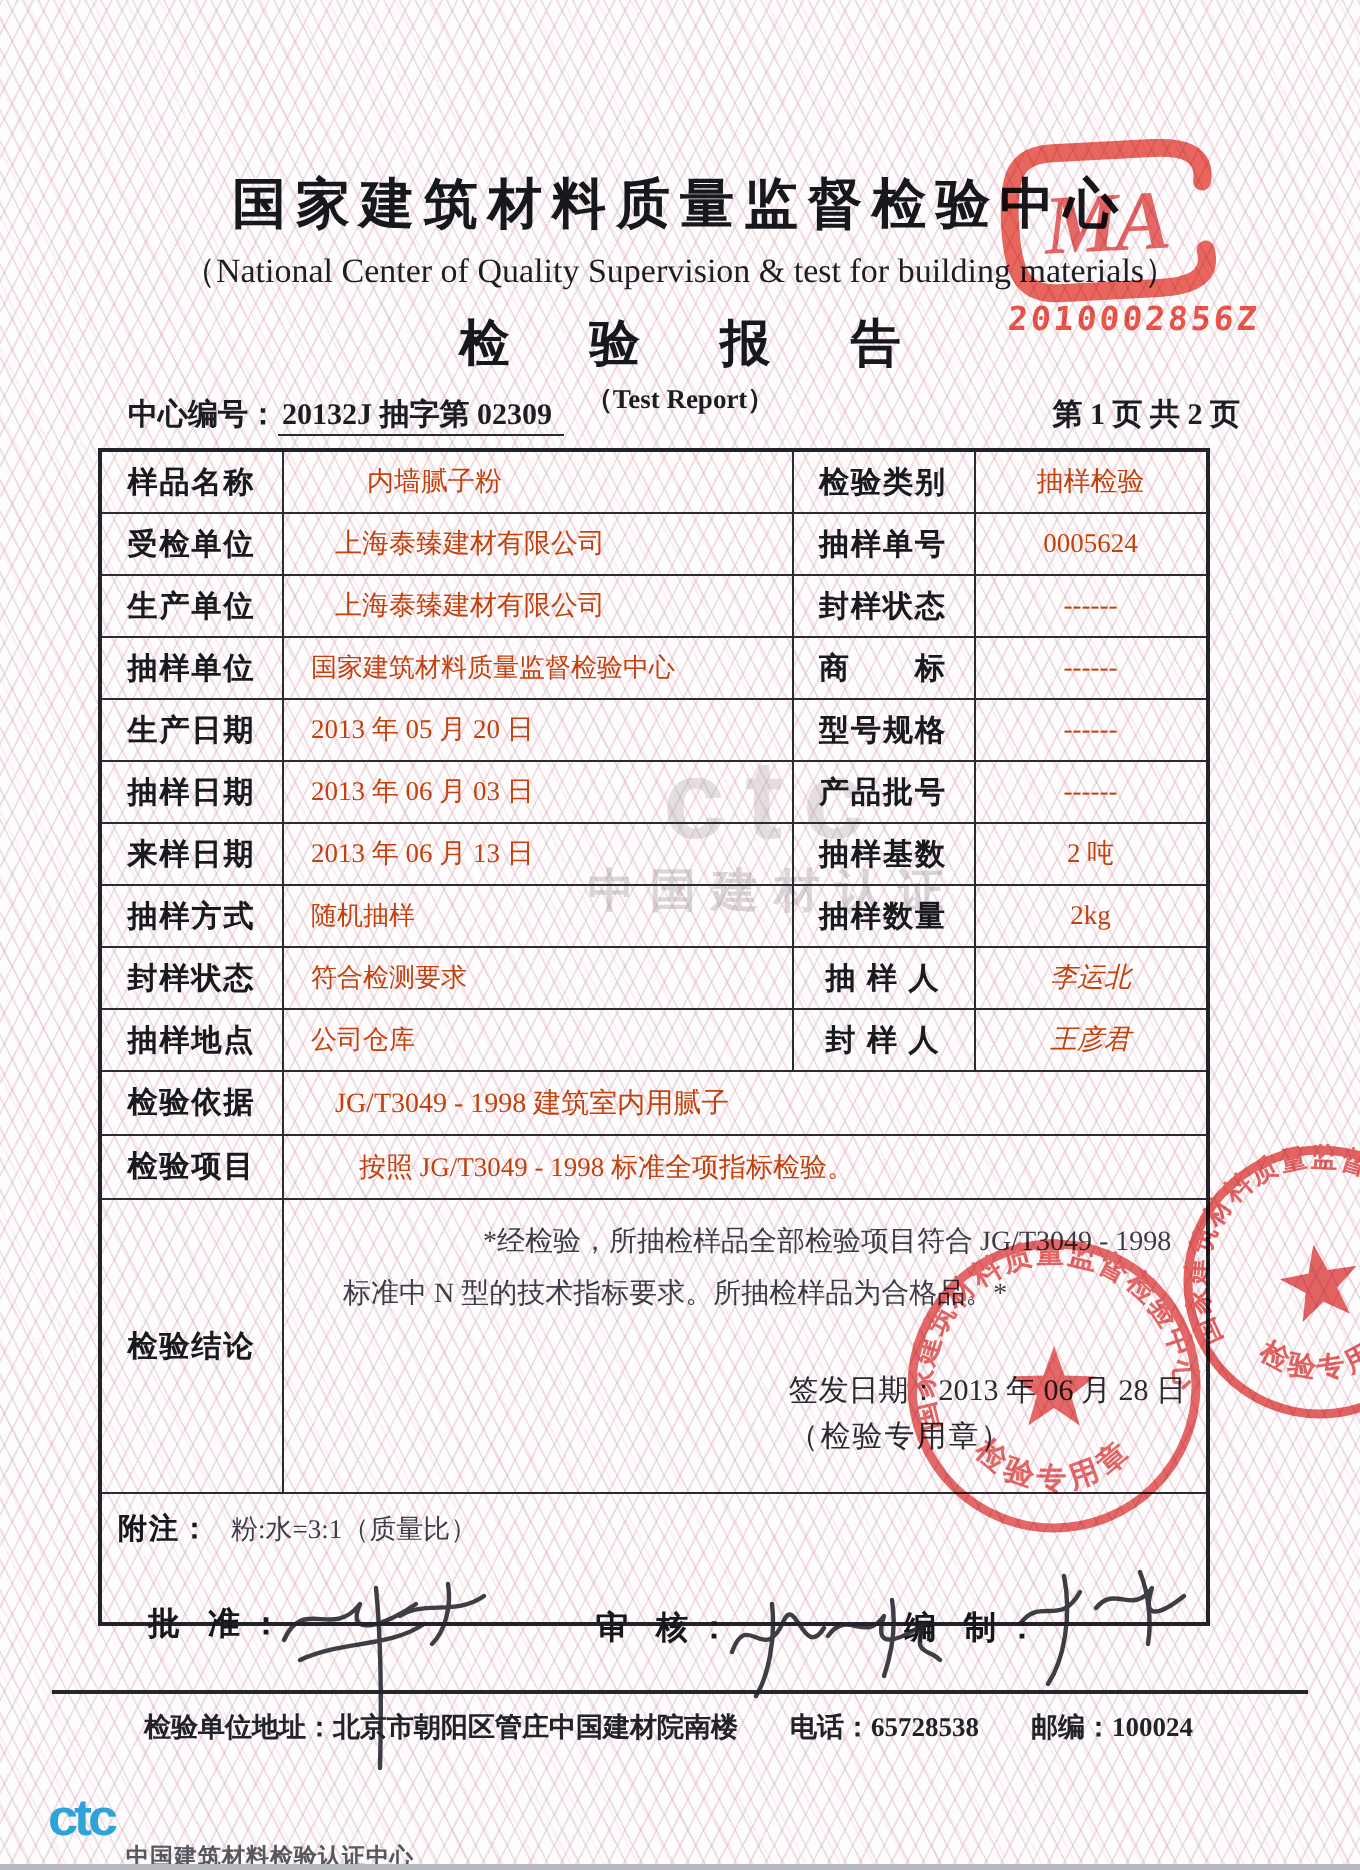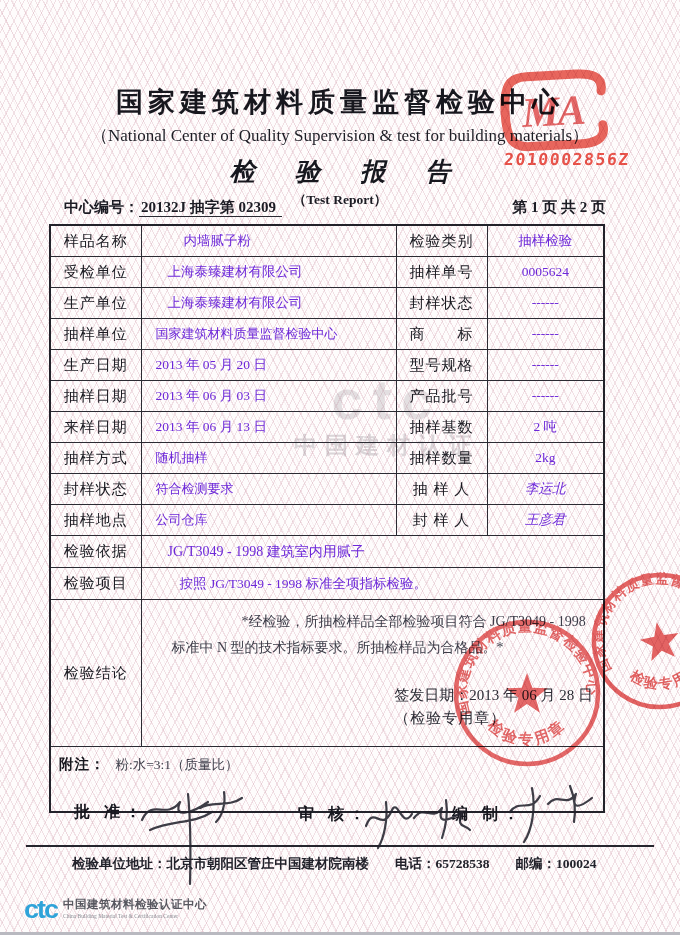--- a/index.html
+++ b/index.html
@@ -10,36 +10,36 @@
     background-image:
       repeating-linear-gradient(63deg, rgba(213,163,178,.32) 0 1px, transparent 1px 7px),
       repeating-linear-gradient(-63deg, rgba(213,163,178,.32) 0 1px, transparent 1px 7px),
       repeating-linear-gradient(63deg, rgba(213,163,178,.12) 0 1px, transparent 1px 15px);}
   .bottom-edge{position:absolute;left:0;right:0;bottom:0;height:3px;background:#b9b9c0;z-index:8;}
 
   
   .hdr{position:absolute;left:0;top:0;width:680px;text-align:center;z-index:2;}
   .org-cn{margin:84px 0 0;font-size:27px;font-weight:bold;letter-spacing:5px;color:#17171e;}
   .org-en{margin-top:4px;font-size:17px;font-weight:normal;color:#1d1d25;}
-  .report-cn{margin-top:8px;font-size:25px;font-weight:bold;letter-spacing:17px;text-indent:17px;color:#17171e;font-style:italic;}
+  .report-cn{margin-top:8px;font-size:25px;font-weight:bold;letter-spacing:17px;text-indent:17px;color:#17171e;}
   .report-en{margin-top:3px;font-size:13.5px;font-weight:bold;}
 
   .meta-left{position:absolute;left:64px;top:198px;font-size:15px;font-weight:bold;z-index:2;}
   .meta-left .u{border-bottom:1.5px solid #2a2a33;padding:0 6px 1px 2px;font-weight:bold;}
-  .meta-right{position:absolute;right:74px;top:198px;font-size:15px;font-weight:bold;z-index:2;}
+  .meta-right{position:absolute;right:60px;top:198px;font-size:15px;font-weight:bold;z-index:2;}
 
   
   table.rep{position:absolute;left:49px;top:224px;width:554px;z-index:2;
     border-collapse:collapse;table-layout:fixed;}
   table.rep td{border:1.5px solid #2b2b33;padding:0;vertical-align:middle;}
   table.rep{border:2.5px solid #22222a;}
   .r30 td{height:30px;}
   .r31 td{height:31px;}
-  .lbl{font-weight:normal;font-size:15px;text-align:center;letter-spacing:1px;color:#191920;}
-  .val{font-size:13.5px;color:#6d28d9;padding-left:14px !important;}
+  .lbl{font-weight:bold;font-size:15px;text-align:center;letter-spacing:1px;color:#191920;}
+  .val{font-size:13.5px;color:#c2410c;padding-left:14px !important;}
   .val.c{text-align:center;padding-left:0 !important;}
   .ind1{padding-left:26px !important;font-size:14px;}
   .ind2{padding-left:38px !important;font-size:13.5px;}
   .rconc td{height:146px;}
   .concl{position:relative;vertical-align:top !important;}
   .concl p{margin:0;padding:9px 14px 0 30px;text-indent:5em;font-size:14px;line-height:1.85;color:#3c3c48;}
   .signdate{position:absolute;right:10px;top:86px;text-align:left;font-size:15px;color:#2a2a33;}
   .signdate .l2{margin-top:4px;letter-spacing:1px;}
   .rnote td{height:56px;vertical-align:top !important;border-radius:11px;}
   .note{padding:8px 8px 0 8px !important;font-size:13.5px;color:#3d3d49;}
@@ -57,21 +57,21 @@
   .sig path{fill:none;stroke:#23232e;stroke-width:2.2;stroke-linecap:round;stroke-linejoin:round;opacity:.88;}
 
   
   .foot-rule{position:absolute;left:26px;top:845px;width:628px;border-top:2px solid #26262e;z-index:3;}
   .foot-text{position:absolute;left:72px;top:855px;z-index:3;font-size:13.5px;font-weight:bold;
              color:#22222b;display:flex;gap:26px;white-space:nowrap;}
   .logo{position:absolute;left:24px;top:897px;z-index:3;display:flex;align-items:flex-start;gap:6px;}
   .logo .mark{font-family:"Liberation Sans",sans-serif;font-weight:bold;font-size:27px;line-height:.9;
               color:#2fa3d9;letter-spacing:-2px;transform:scaleY(.95);}
   .logo .names{display:flex;flex-direction:column;}
-  .logo .cn{font-size:11.5px;font-weight:bold;color:#57575f;letter-spacing:.5px;}
+  .logo .cn{font-size:11.5px;font-weight:bold;color:#57575f;letter-spacing:.5px;margin-top:24px;}
   .logo .en{font-size:5.5px;color:#8b8b93;margin-top:1px;}
 
   
   .stamp{position:absolute;z-index:7;mix-blend-mode:multiply;pointer-events:none;}
   .cma{left:498px;top:68px;width:122px;height:84px;opacity:.82;transform:rotate(-3deg);}
   .cma-num{position:absolute;left:504px;top:150px;z-index:7;font-family:"DejaVu Sans Mono",monospace;
            font-weight:bold;font-size:16.5px;letter-spacing:1.5px;color:#e8382d;opacity:.85;
            transform:skewX(-5deg);mix-blend-mode:multiply;}
   .round-stamp{left:447px;top:613px;width:160px;height:160px;opacity:.82;}
   .edge-stamp{left:585px;top:566px;width:150px;height:150px;opacity:.85;transform:rotate(-10deg);}

